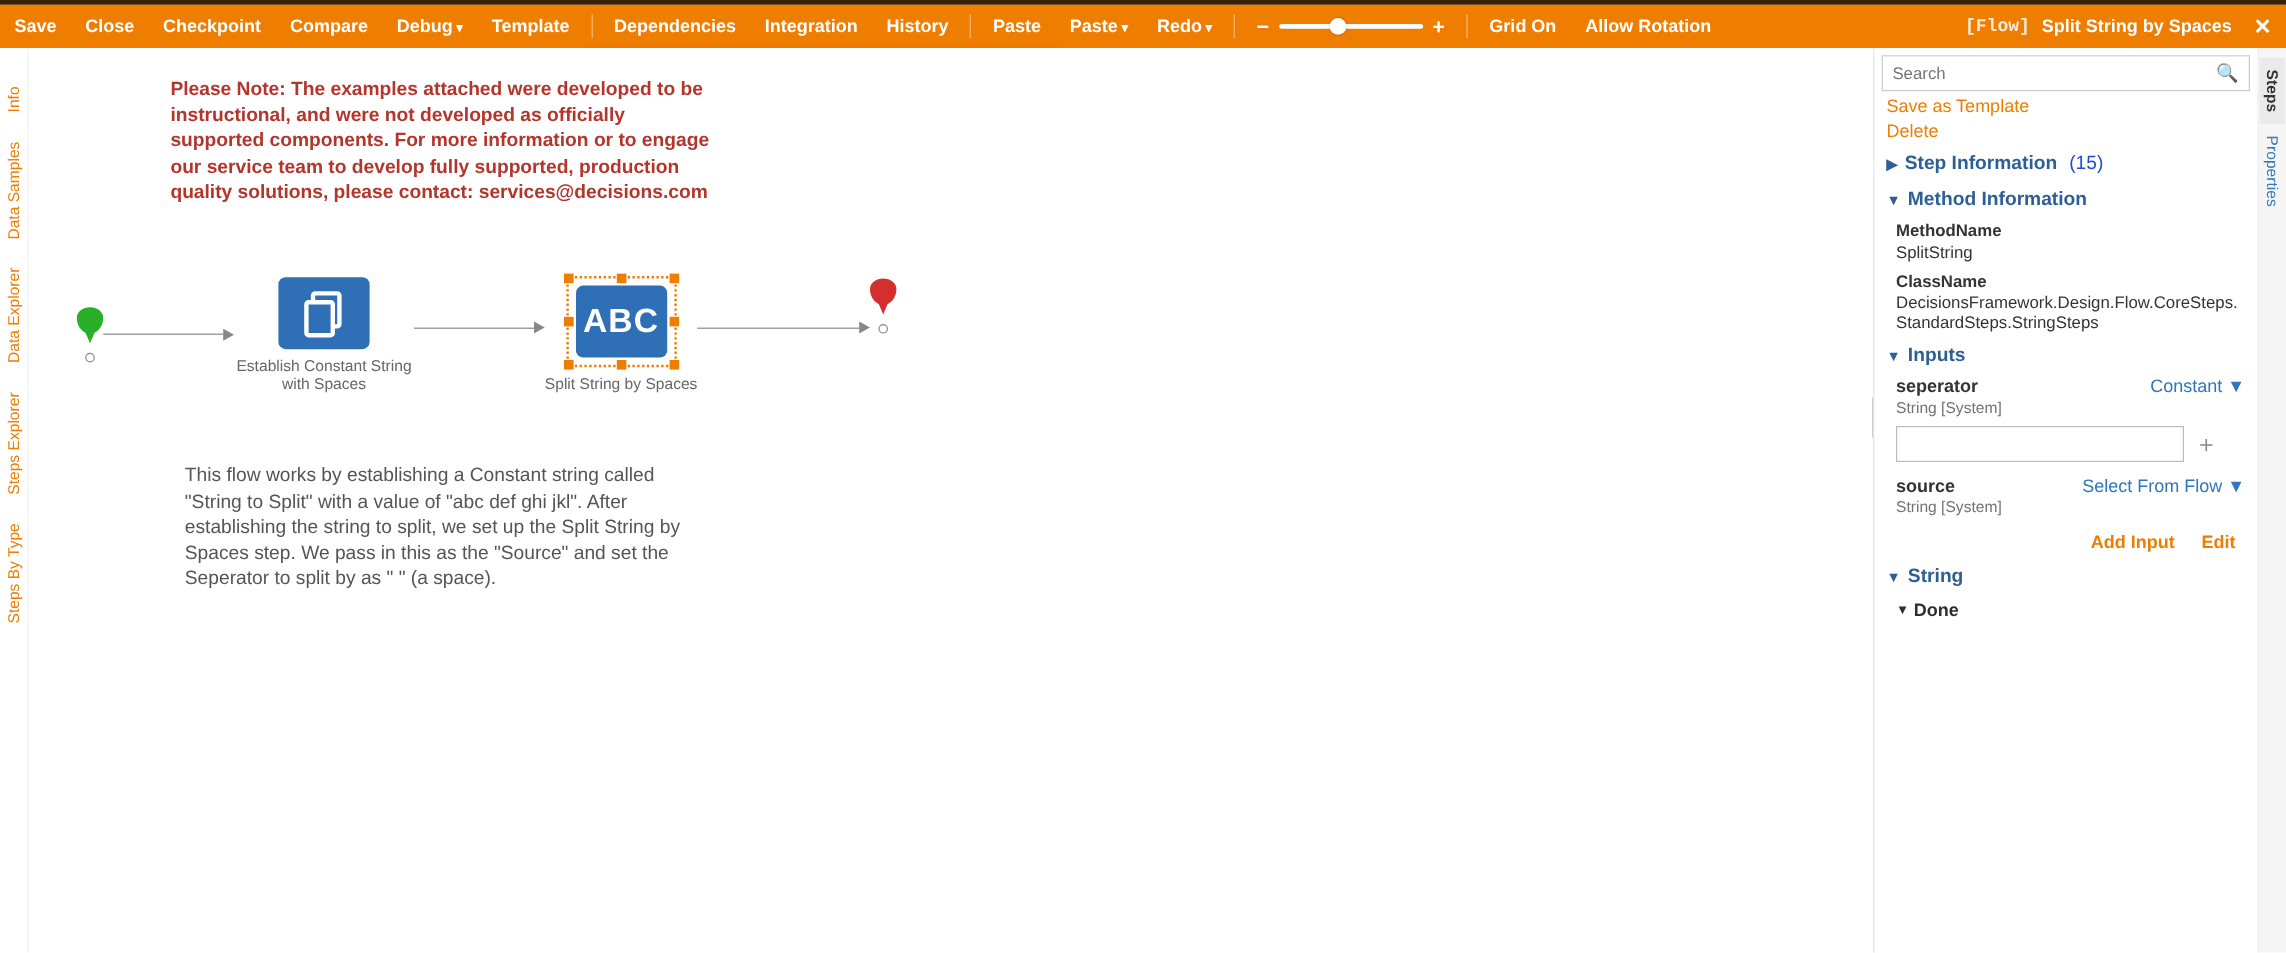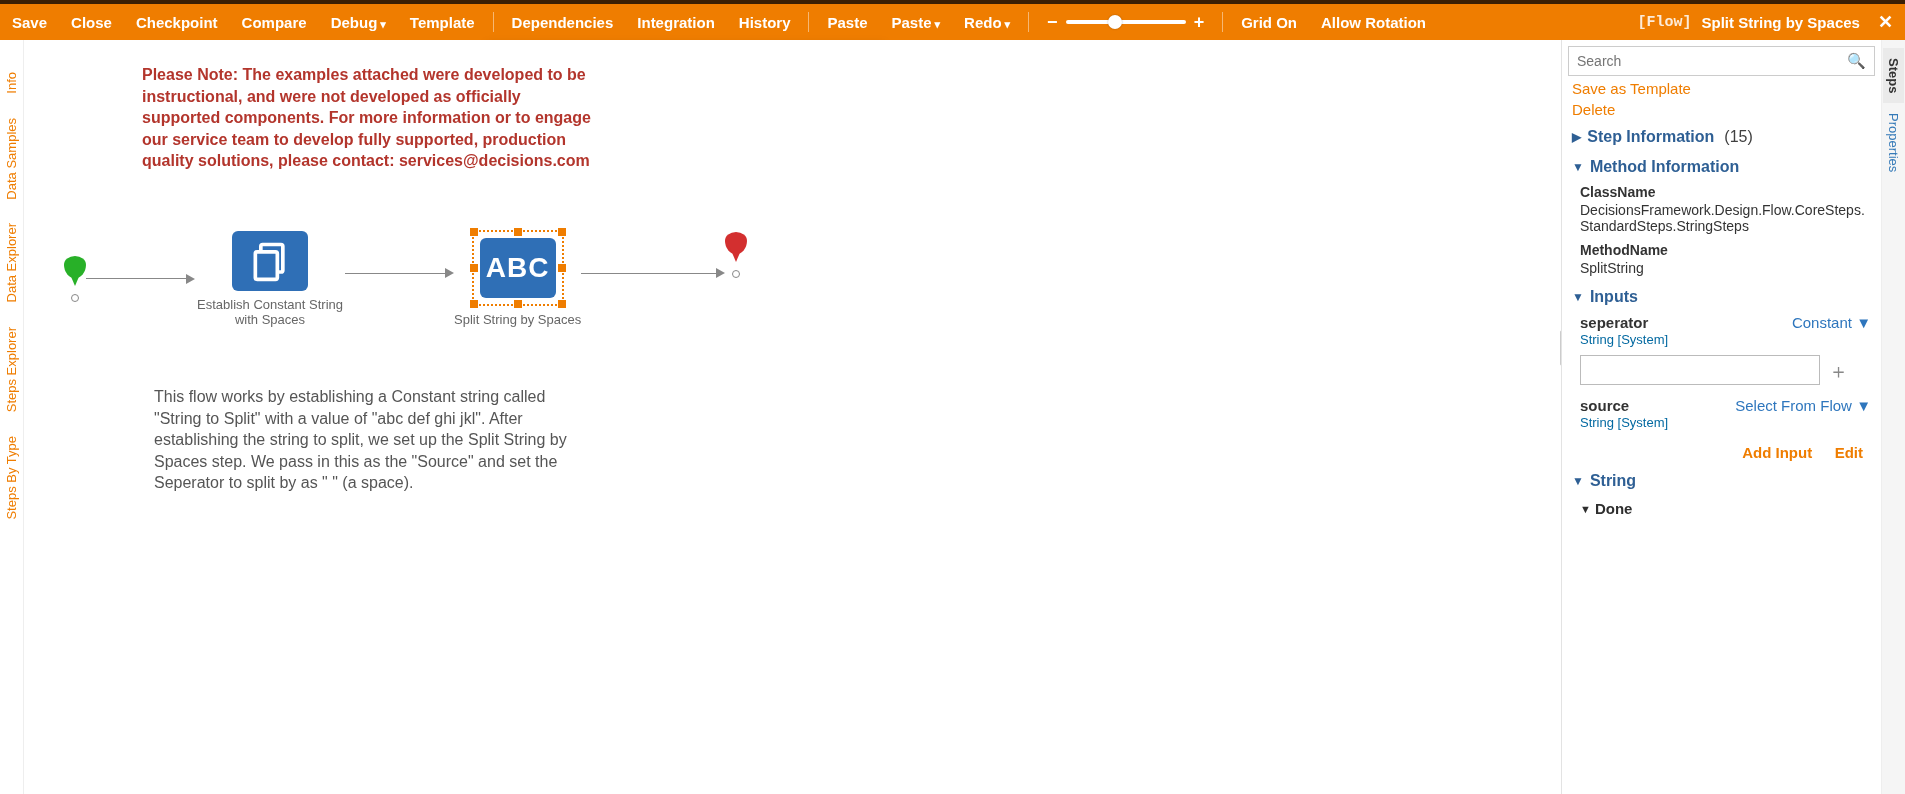--- a/index.html
+++ b/index.html
@@ -137,31 +137,31 @@
 .prop-body::-webkit-scrollbar-thumb { background:#c8c8c8; border-radius:4px; }
 
 .link-orange { color:#ef7d00; font-size:15px; cursor:pointer; padding:2px 0; display:inline-block; }
 .link-orange.partial { margin-top: -6px; }
 
 .sec-header {
   color:#2e5f94; font-size:16px; font-weight:600; padding:8px 0 4px 0;
   display:flex; align-items:center; gap:6px; cursor:pointer;
 }
 .sec-header .tri { font-size:12px; }
-.sec-header .count { color:#404040; font-weight:400; margin-left:4px; }
+.sec-header .count { color:#1d4ed8; font-weight:400; margin-left:4px; }
 
 .prop-row { padding:4px 0 4px 8px; font-size:14px; }
 .prop-row .name { color:#333; font-weight:700; }
 .prop-row .val  { color:#333; padding-top:2px; word-break:break-word; }
 
 .input-block { padding:4px 0 8px 8px; }
 .input-block .row1 { display:flex; justify-content:space-between; align-items:center; }
 .input-block .iname { font-weight:700; font-size:15px; color:#333; }
 .input-block .itype { color:#2e76bd; font-size:15px; cursor:pointer; }
-.input-block .isub  { color:#0369a1; font-size:13px; padding-top:1px; }
+.input-block .isub  { color:#737373; font-size:13px; padding-top:1px; }
 .input-block input[type=text] {
   width:240px; height:30px; border:1px solid #bbb; padding:0 8px;
   font-size:15px; margin-top:8px; outline:none;
 }
 .input-block .plus { font-size:20px; color:#888; margin-left:4px; cursor:pointer; vertical-align:middle; }
 
 .action-row { text-align:right; padding:6px 8px 2px 0; }
 .action-row .action { color:#ef7d00; font-weight:600; font-size:15px; margin-left:18px; cursor:pointer; }
 
 .sub-header { color:#2e2e2e; font-size:15px; font-weight:600; padding:6px 0 0 8px; display:flex; align-items:center; gap:4px;}
@@ -314,26 +314,26 @@
         <span class="tri">▶</span>
         <span>Step Information</span>
         <span class="count">(15)</span>
       </div>
 
       <div class="sec-header">
         <span class="tri">▼</span>
         <span>Method Information</span>
       </div>
       <div class="prop-row">
+        <div class="name">MethodName</div>
+        <div class="val">SplitString</div>
+      </div>
+      <div class="prop-row">
         <div class="name">ClassName</div>
         <div class="val">DecisionsFramework.Design.Flow.CoreSteps.StandardSteps.StringSteps</div>
-      </div>
-      <div class="prop-row">
-        <div class="name">MethodName</div>
-        <div class="val">SplitString</div>
       </div>
 
       <div class="sec-header">
         <span class="tri">▼</span>
         <span>Inputs</span>
       </div>
 
       <div class="input-block">
         <div class="row1">
           <span class="iname">seperator</span>

